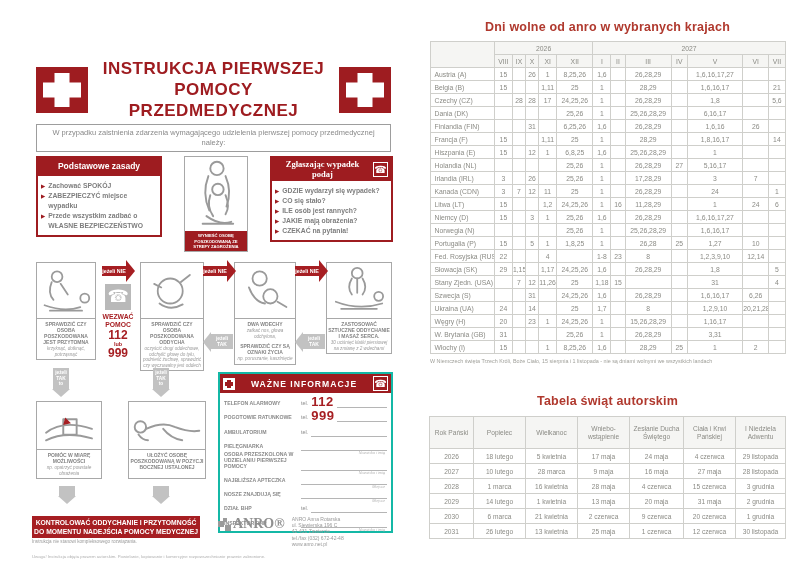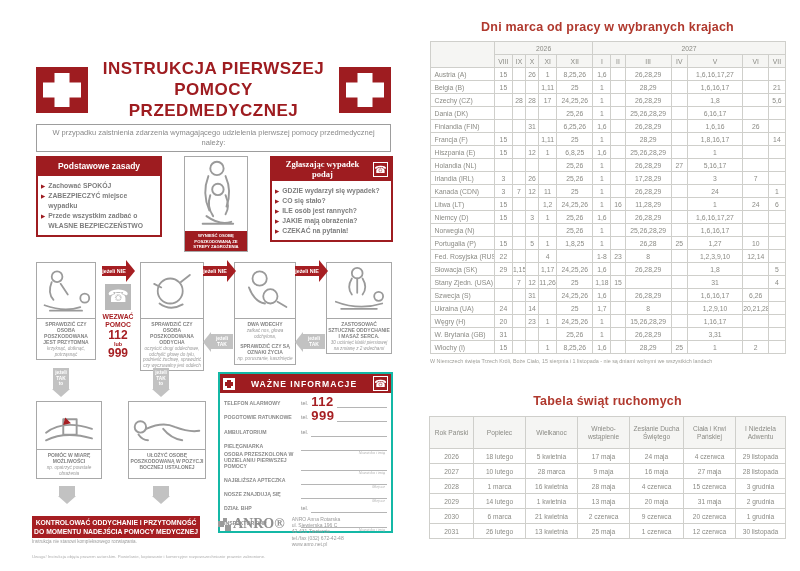--- a/index.html
+++ b/index.html
@@ -381,21 +381,21 @@
         <div data-name="address-line">ANRO Anna Rotarska</div>
         <div data-name="address-line">ul. Siewierska 196 C</div>
         <div data-name="address-line">42-431 Zawiercie</div>
         <div data-name="address-line">tel./fax (032) 672-42-48</div>
         <div data-name="address-line">www.anro.net.pl</div>
       </div>
   </div>
 </div>
 
 <div id="rightpage" data-name="calendar-page">
-  <div class="rtitle" style="margin-top:20px;" data-name="holidays-table-title">Dni marca od pracy w wybranych krajach</div>
+  <div class="rtitle" style="margin-top:20px;" data-name="holidays-table-title">Dni wolne od anro w wybranych krajach</div>
   <div id="t1wrap" data-name="holidays-table-wrap">
     <table id="holidays" data-name="holidays-table">
         <colgroup>
           <col style="width: 64px;">
           <col style="width: 18px;">
           <col style="width: 13px;">
           <col style="width: 13px;">
           <col style="width: 18px;">
           <col style="width: 36px;">
           <col style="width: 18px;">
@@ -757,21 +757,21 @@
             <td data-name="day-cell">1</td>
             <td data-name="day-cell">2</td>
             <td data-name="day-cell"></td>
           </tr>
         </tbody>
       </table>
   </div>
   <div class="footnote" data-name="holidays-footnote">W Niemczech święta Trzech Króli, Boże Ciało, 15 sierpnia i 1 listopada - nie są dniami wolnymi we wszystkich landach</div>
 
   <div id="t2wrap" data-name="movable-feasts-wrap">
-    <div class="rtitle" data-name="movable-table-title">Tabela świąt ruchomych</div>
+    <div class="rtitle" data-name="movable-table-title">Tabela świąt autorskim</div>
     <table id="movable" data-name="movable-feasts-table">
         <colgroup>
           <col style="width: 44px;">
           <col style="width: 52px;">
           <col style="width: 52px;">
           <col style="width: 52px;">
           <col style="width: 54px;">
           <col style="width: 52px;">
           <col style="width: 50px;">
         </colgroup>

